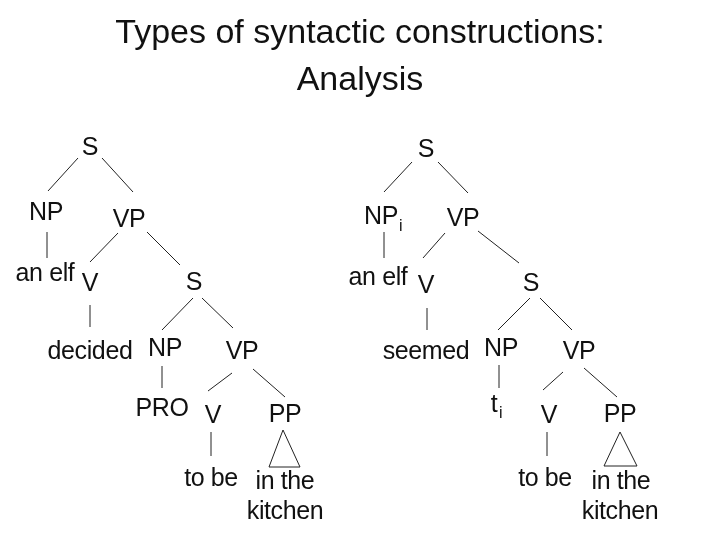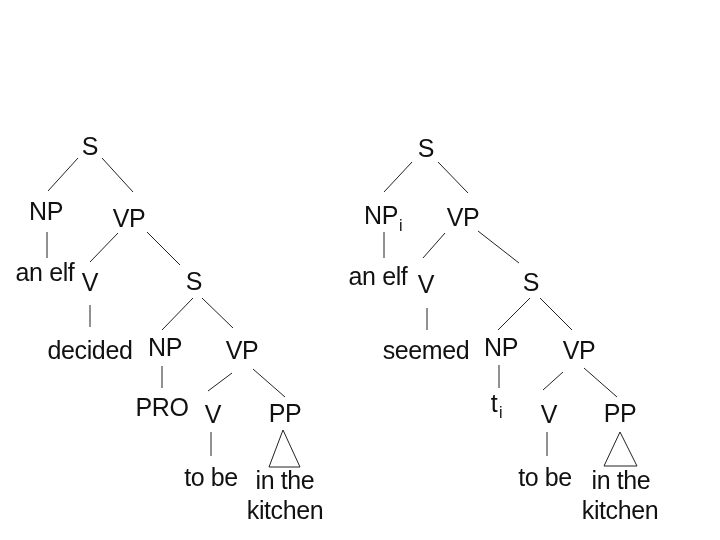--- a/index.html
+++ b/index.html
@@ -49,20 +49,24 @@
     fill: none;
     stroke: #222222;
     stroke-width: 1;
   }
 </style>
 </head>
 <body>
 
 <div class="slide">
 
+  <div class="title">
+    <div>Types of syntactic constructions:</div>
+    <div>Analysis</div>
+  </div>
 
   <svg class="trees" viewBox="0 0 720 540" xmlns="http://www.w3.org/2000/svg">
 
     <g>
 
       <line x1="78" y1="158" x2="48" y2="191"></line>
       <line x1="102" y1="158" x2="133" y2="192"></line>
       <line x1="47" y1="232" x2="47" y2="258"></line>
       <line x1="118" y1="233" x2="90" y2="262"></line>
       <line x1="147" y1="232" x2="180" y2="265"></line>

